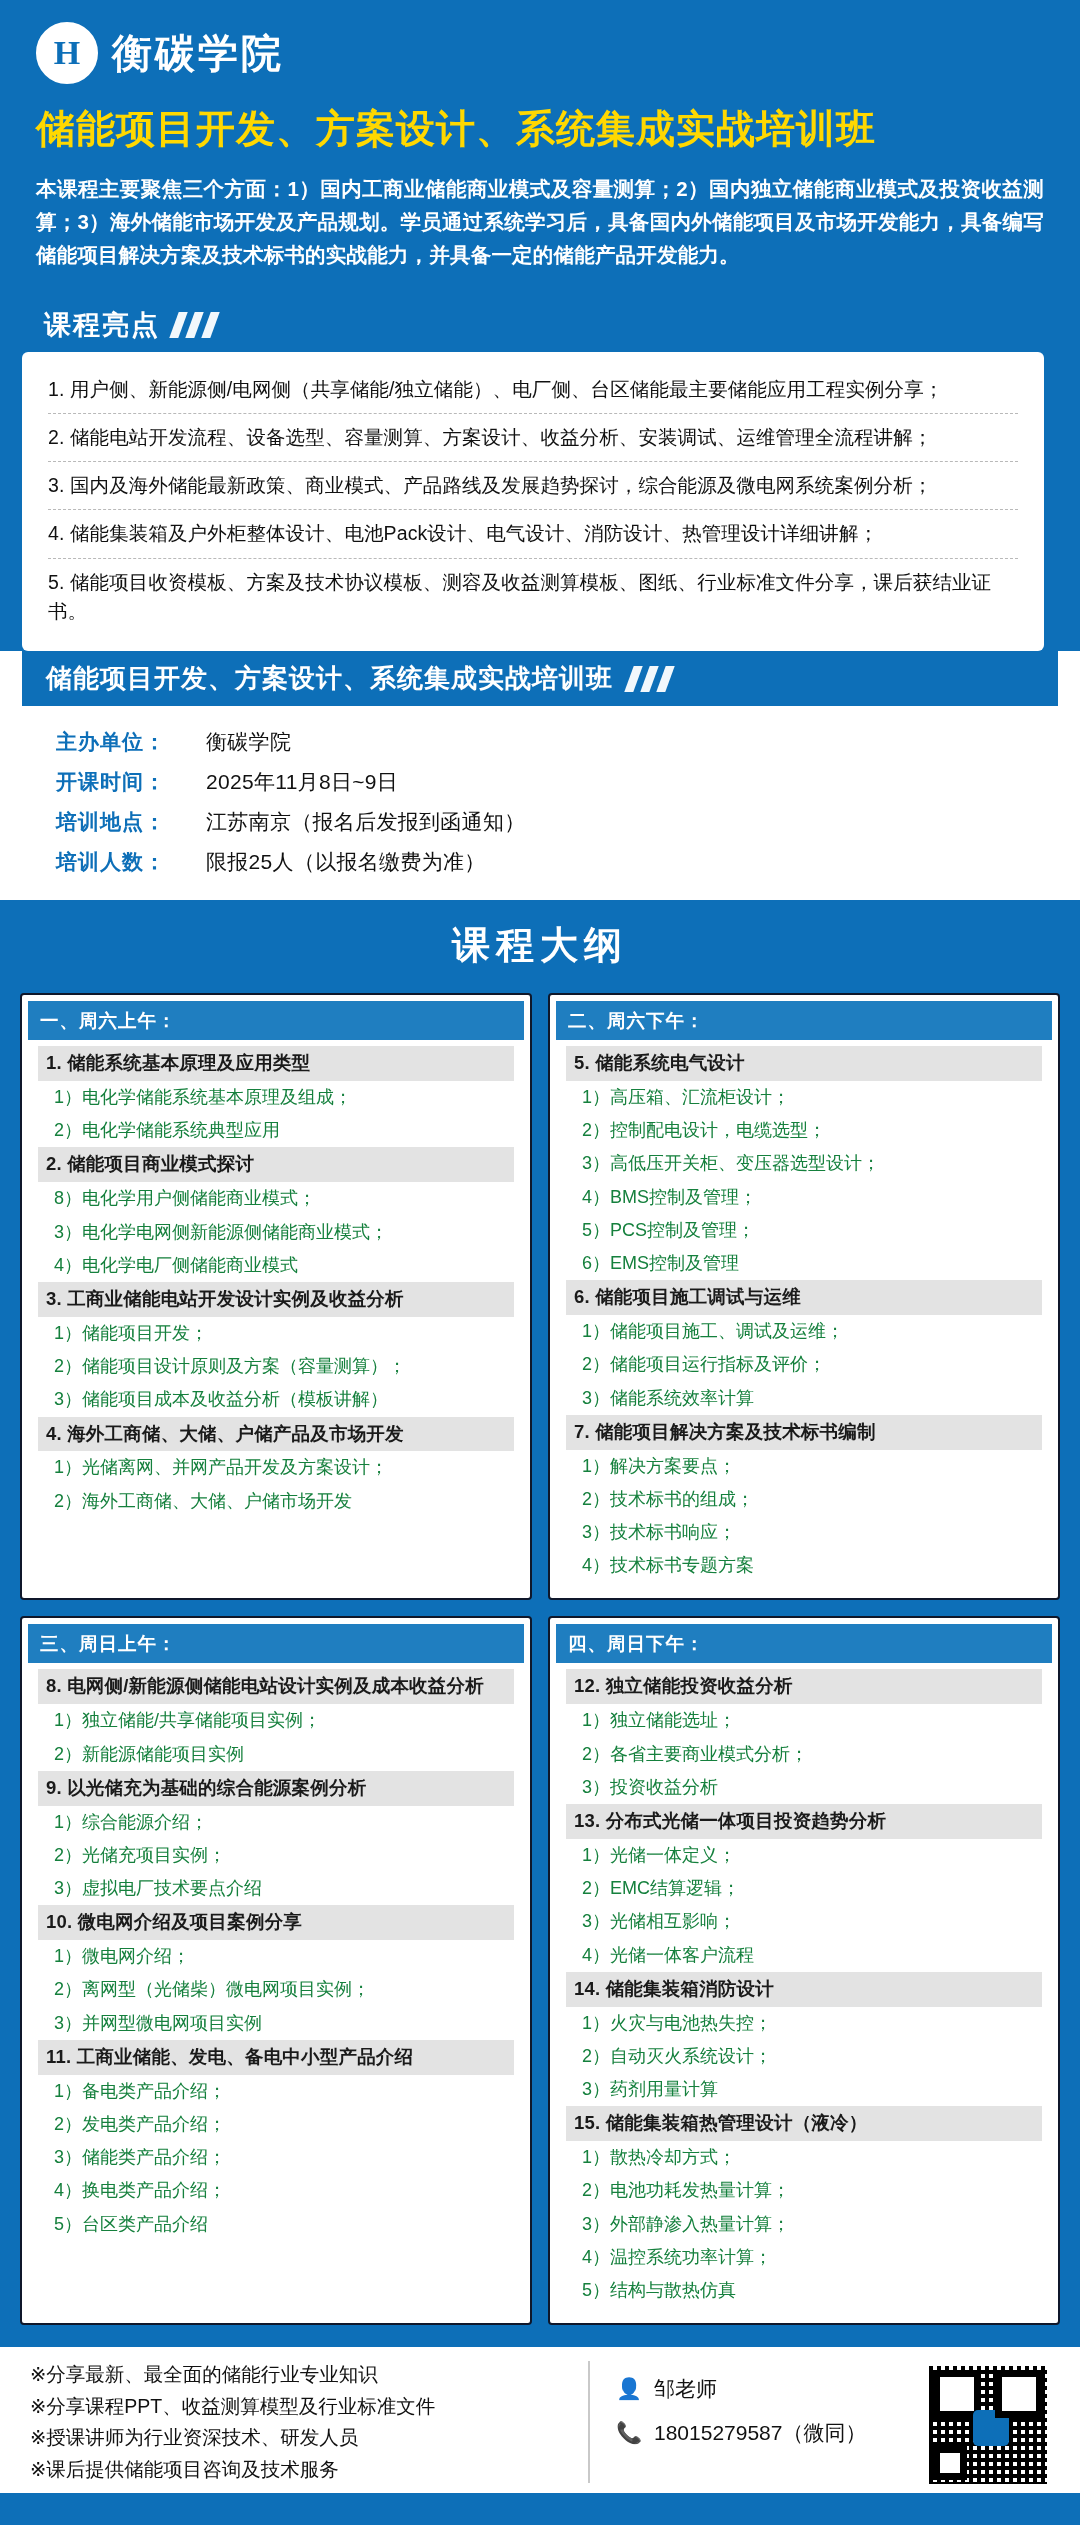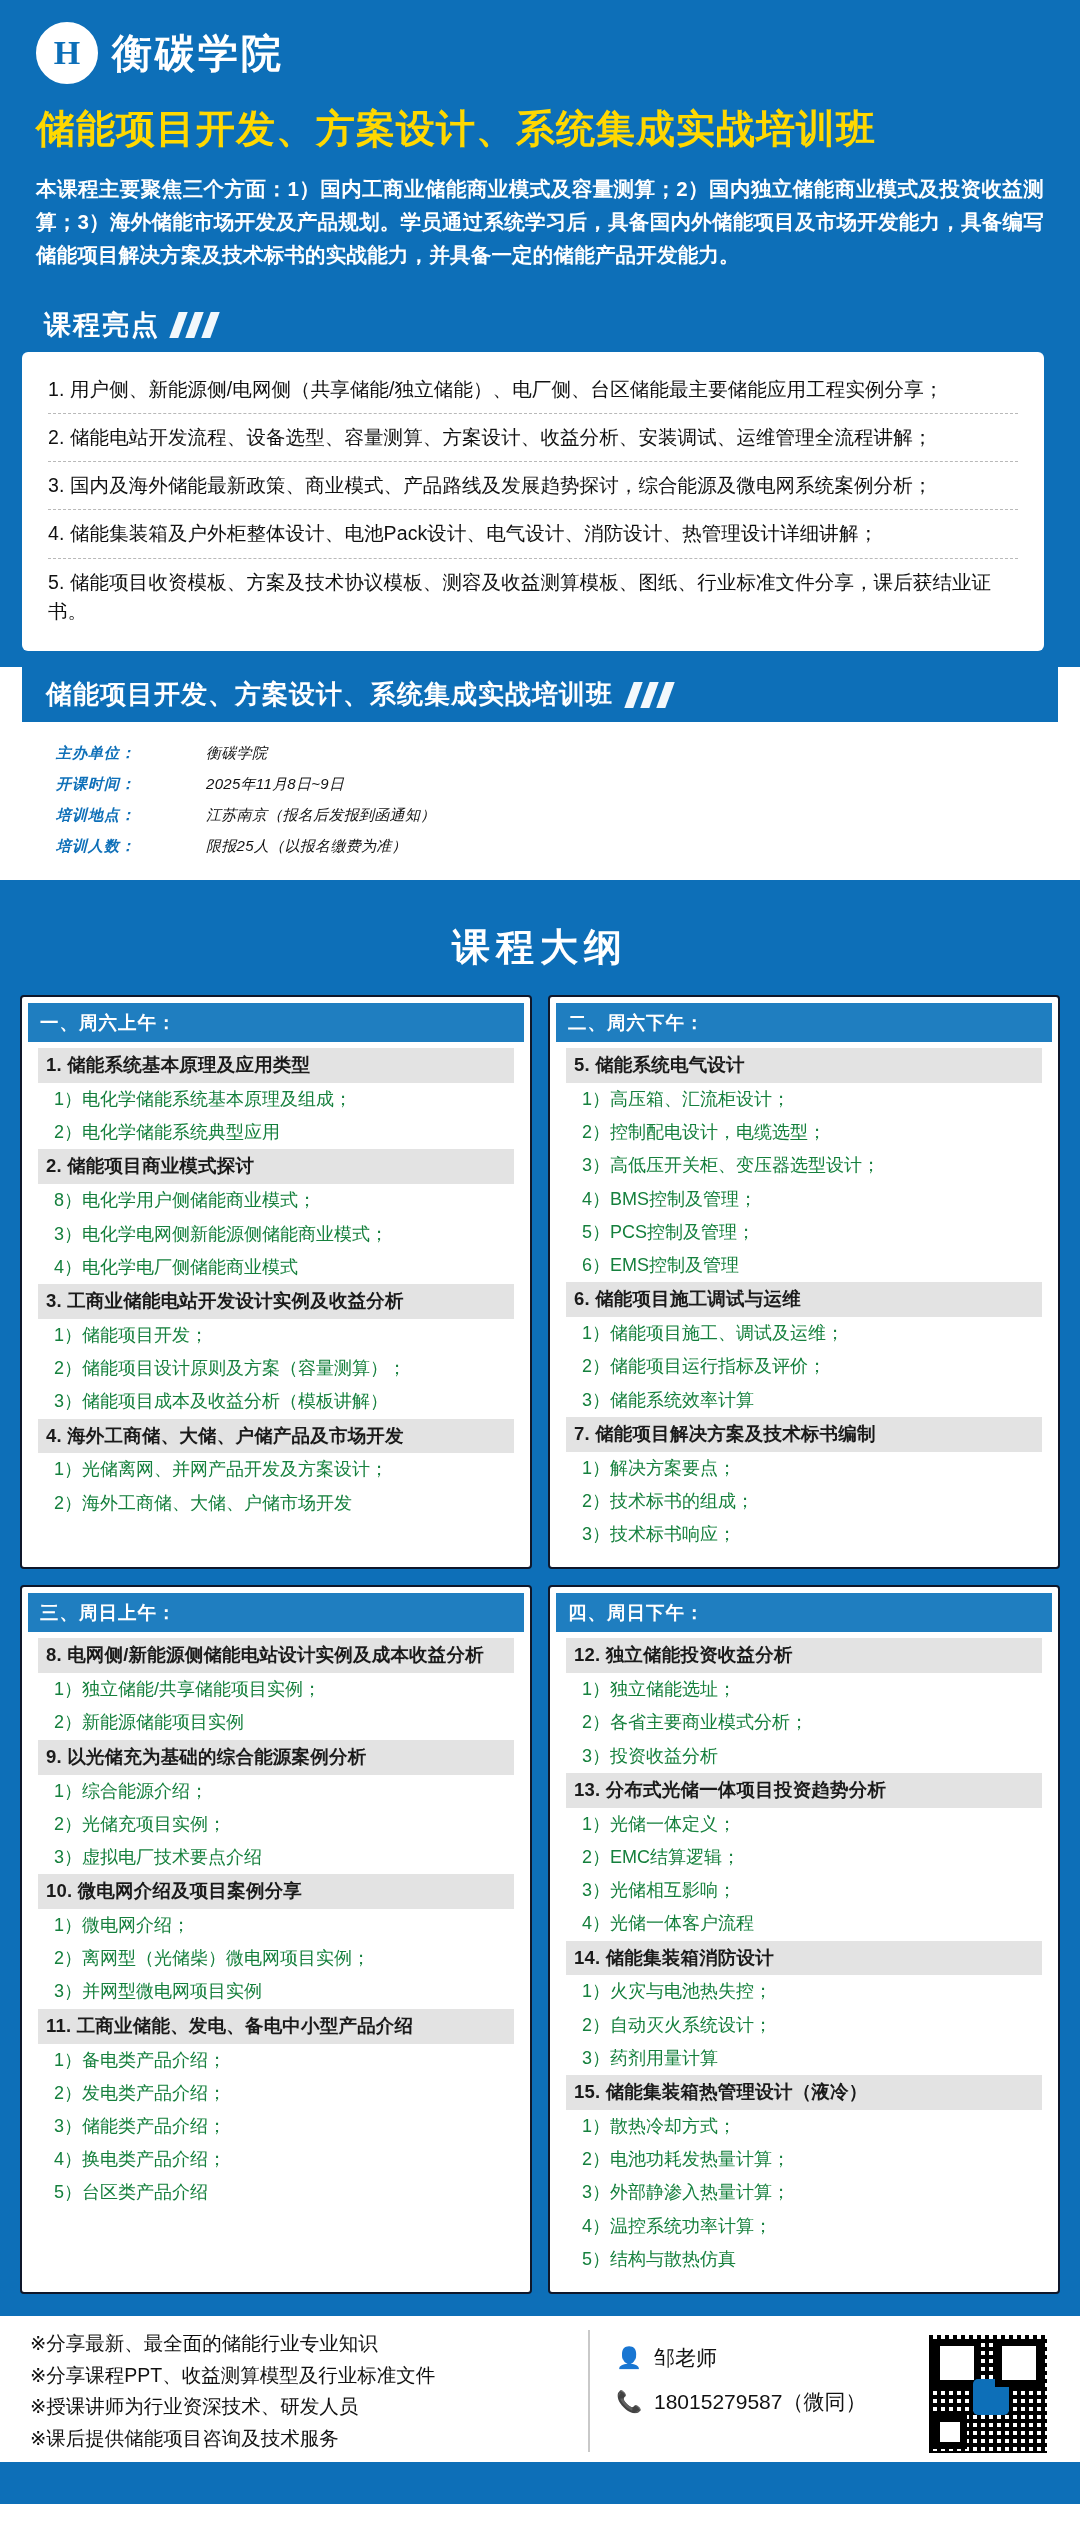--- a/index.html
+++ b/index.html
@@ -134,23 +134,22 @@
     white-space: nowrap;
   }
   .info-body {
     background: #ffffff;
     margin: 0 22px;
     padding: 16px 34px 18px 34px;
   }
   .info-row {
     display: flex;
     align-items: baseline;
-    font-size: 15px;
+    font-size: 21px;
     padding: 6px 0;
-    font-style: italic;
   }
   .info-label {
     color: #0d6fb8;
     font-weight: bold;
     width: 150px;
     flex: 0 0 150px;
     letter-spacing: 1px;
   }
   .info-val { color: #111; letter-spacing: .3px; }
   .blue-gap { background: #0d6fb8; height: 22px; }
@@ -390,20 +389,21 @@
 
           <div class="grp-title">6. 储能项目施工调试与运维</div>
           <div class="sub-item">1）储能项目施工、调试及运维；</div>
           <div class="sub-item">2）储能项目运行指标及评价；</div>
           <div class="sub-item">3）储能系统效率计算</div>
 
           <div class="grp-title">7. 储能项目解决方案及技术标书编制</div>
           <div class="sub-item">1）解决方案要点；</div>
           <div class="sub-item">2）技术标书的组成；</div>
           <div class="sub-item">3）技术标书响应；</div>
+          <div class="sub-item">4）技术标书专题方案</div>
         </div>
       </div>
 
       <div class="col-card">
         <div class="col-head">三、周日上午：</div>
         <div class="col-body">
           <div class="grp-title">8. 电网侧/新能源侧储能电站设计实例及成本收益分析</div>
           <div class="sub-item">1）独立储能/共享储能项目实例；</div>
           <div class="sub-item">2）新能源储能项目实例</div>
 

